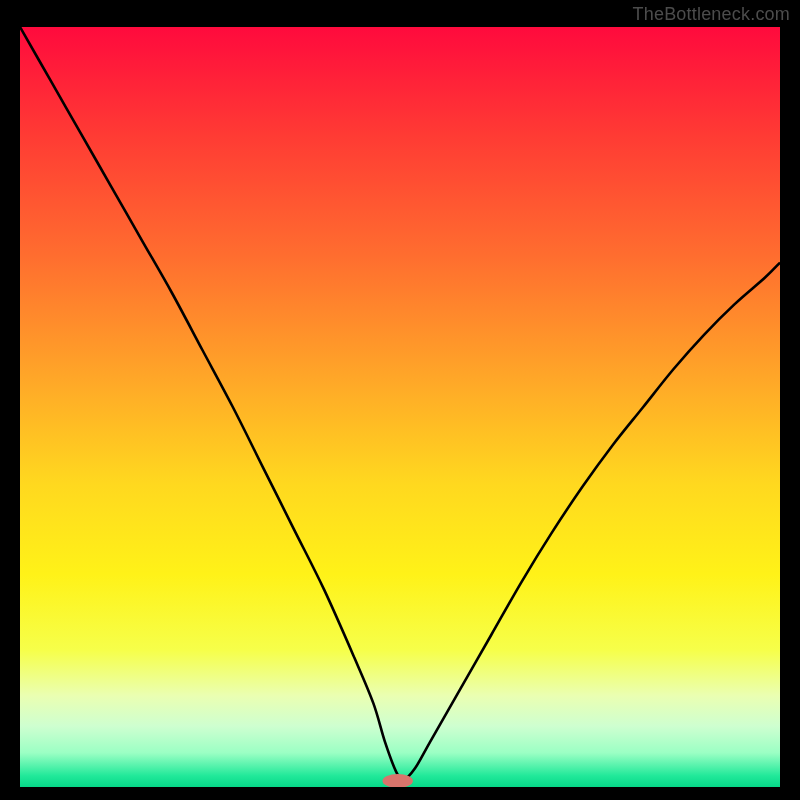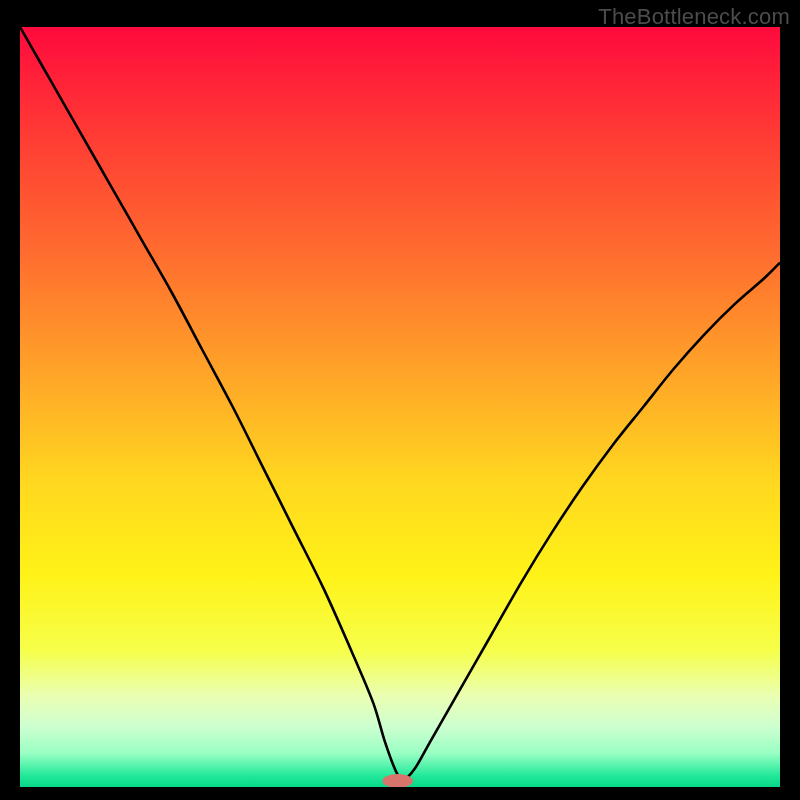--- a/index.html
+++ b/index.html
@@ -15,21 +15,21 @@
     position: relative;
     width: 800px;
     height: 800px;
     background: #000;
   }
   .watermark {
     position: absolute;
     top: 4px;
     right: 10px;
     color: #4c4c4c;
-    font-size: 22px;
+    font-size: 18px;
     font-weight: 500;
     letter-spacing: 0.2px;
     z-index: 5;
   }
   .plot-wrap {
     position: absolute;
     left: 20px;
     top: 27px;
     width: 760px;
     height: 760px;

